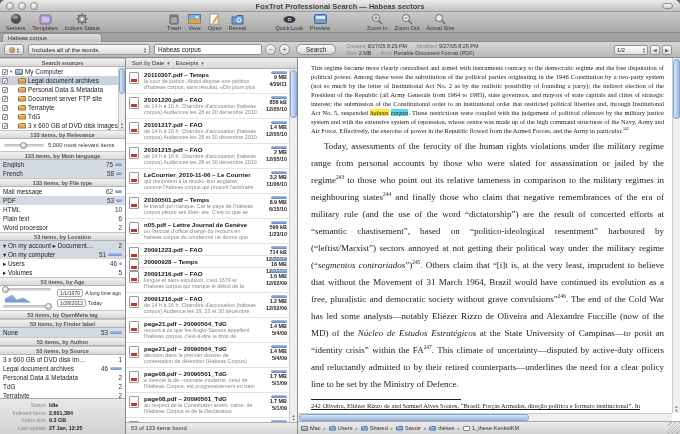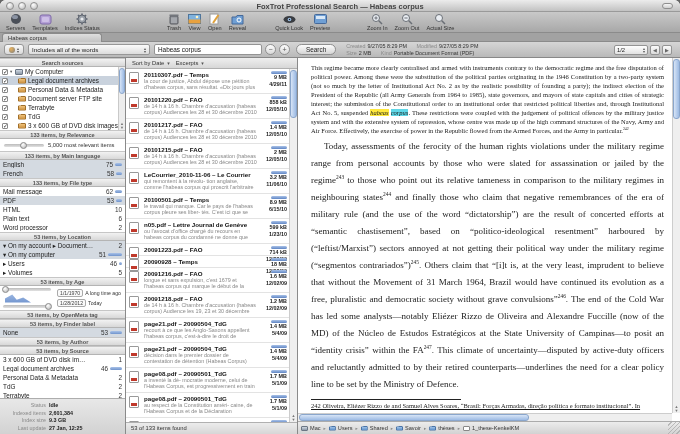--- a/index.html
+++ b/index.html
@@ -129,21 +129,21 @@
 
   
   .preview { flex:1; position:relative; background:#fff; }
   .doc { position:absolute; top:0; left:0; right:8px; bottom:21px; overflow:hidden; padding:5px 8px 0 13px; }
   .p1 { font-family:"Liberation Serif",serif; font-size:6.5px; line-height:9px; text-align:justify; color:#1a1a1a; }
   .p2 { font-family:"Liberation Serif",serif; font-size:9px; line-height:17px; text-align:justify; color:#1a1a1a;
     text-indent:13px; margin-top:3px; }
   .hl-y { background:#ffe93d; font-style:italic; }
   .hl-c { background:#5fd8e8; font-style:italic; }
   .sup { vertical-align:super; font-size:60%; line-height:0; }
-  .it { }
+  .it { font-style:italic; }
   .fnsep { width:150px; border-top:1px solid #222; margin:6px 0 2px 0; }
   .fn { font-family:"Liberation Serif",serif; font-size:6.5px; color:#1a1a1a; text-decoration:underline; }
   .vscroll { position:absolute; top:0; right:0; bottom:21px; width:8px; background:#efefef; border-left:1px solid #cdcdcd; }
   .vthumb { position:absolute; top:1px; left:0; width:7px; height:60px; border-radius:3px;
     background:linear-gradient(90deg,#d7e4f6,#9dbbe4); border:1px solid #8aa6cc; }
   .hscroll { position:absolute; left:0; right:8px; bottom:13px; height:8px; background:#efefef; border-top:1px solid #cdcdcd; }
   .hthumb { position:absolute; left:1px; top:0; height:7px; width:230px; border-radius:3px;
     background:linear-gradient(#d7e4f6,#9dbbe4); border:1px solid #8aa6cc; }
   .pathbar { position:absolute; left:0; right:0; bottom:0; height:13px; background:linear-gradient(#ececec,#d2d2d2);
     border-top:1px solid #ababab; display:flex; align-items:center; padding:0 3px; overflow:hidden; }
@@ -163,21 +163,21 @@
 <body>
 
 <div class="window">
 
   <div class="titlebar">
     <div class="traffic">
       <div class="tl"></div>
       <div class="tl"></div>
       <div class="tl"></div>
     </div>
-    <div class="wtitle">FoxTrot Professional Search — Habeas corpus</div>
+    <div class="wtitle">FoxTrot Professional Search — Habeas sectors</div>
     <div class="lozenge"></div>
   </div>
 
   <div class="toolbar">
     <div class="tbtn">
       <span class="ic">
         <svg width="12" height="12">
             <circle cx="6" cy="6" r="5" fill="#4a4f58"></circle>
             <ellipse cx="5" cy="4" rx="3" ry="2" fill="#8b93a3"></ellipse>
           </svg>

